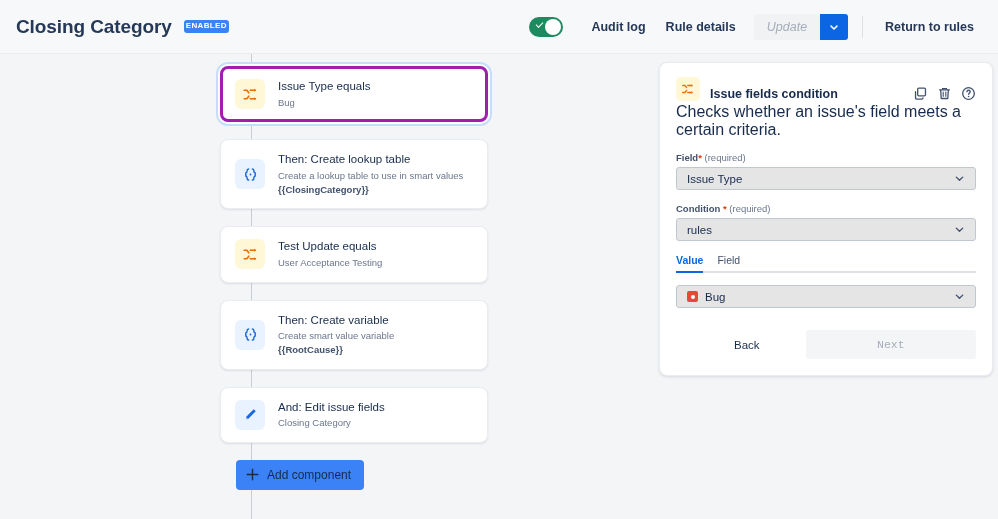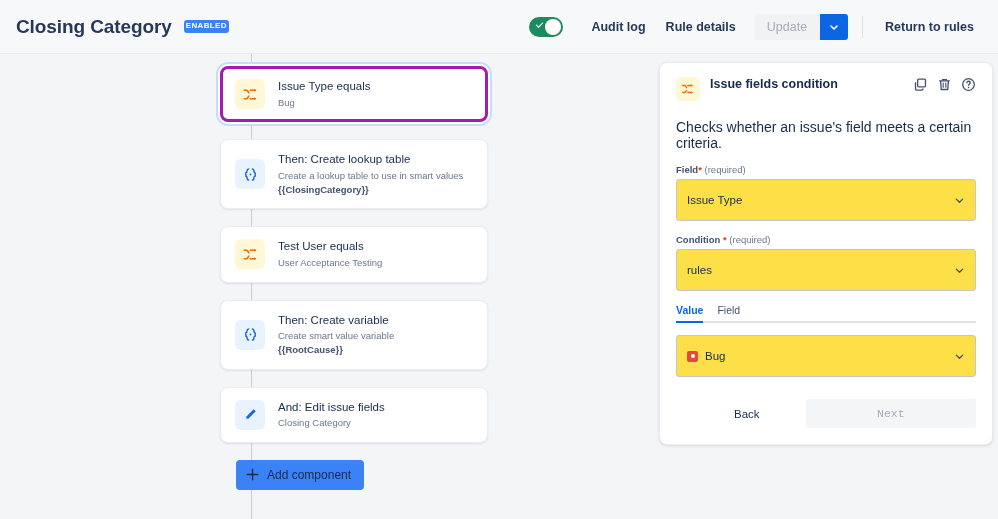--- a/index.html
+++ b/index.html
@@ -84,20 +84,21 @@
   .update-btn {
     background: #f1f2f4;
     color: #a5adba;
     font-size: 12.5px;
     font-weight: 500;
     border: none;
     padding: 6px 13px;
     border-radius: 3px 0 0 3px;
     font-family: "Liberation Sans", sans-serif;
     cursor: default;
+    font-style: italic;
   }
   .update-caret {
     background: #0c66e4;
     border: none;
     width: 28px;
     border-radius: 0 3px 3px 0;
     display: flex; align-items: center; justify-content: center;
     cursor: pointer;
   }
   .divider-v {
@@ -186,48 +187,48 @@
   .panel {
     position: absolute;
     left: 659px; top: 8px;
     width: 334px;
     background: #ffffff;
     border-radius: 8px;
     border: 1px solid #ebecf0;
     box-shadow: 0 1px 3px rgba(9,30,66,0.13);
     padding: 14px 16px 16px;
   }
-  .panel-head { display: flex; align-items: flex-start; }
+  .panel-head { display: flex; align-items: flex-end; }
   .panel-head .card-icon { width: 24px; height: 24px; flex:0 0 24px; margin-right: 10px; border-radius: 5px; }
   .panel-title {
     font-size: 12.5px;
     font-weight: 600;
     color: #172b4d;
   }
   .panel-actions { margin-left: auto; display: flex; align-items: center; gap: 9px; }
   .panel-actions .ic { cursor: pointer; display: flex; }
   .panel-desc {
-    font-size: 14px;
-    color: #172b4d;
-    margin-top: 18px;
+    font-size: 16px;
+    color: #172b4d;
+    margin-top: 2px;
   }
   .field-label {
     font-size: 9.5px;
     color: #42526e;
     font-weight: 700;
     margin-top: 13px;
     margin-bottom: 4px;
   }
   .field-label .req { color: #de350b; font-weight: 700; }
   .field-label .opt { font-weight: 400; color: #6b778c; }
   .select {
-    height: 42px;
+    height: 23px;
     border: 1px solid #c1c7d0;
     border-radius: 3px;
-    background: #fde047;
+    background: #e5e5e5;
     display: flex;
     align-items: center;
     padding: 0 10px;
     font-size: 11.5px;
     color: #172b4d;
     cursor: pointer;
     position: relative;
   }
   .select .caret { margin-left: auto; }
   .bug-dot {
@@ -353,21 +354,21 @@
     
     <div class="card">
       <span class="card-icon icon-yellow">
         <svg width="17" height="17" viewBox="0 0 20 20">
           <path d="M2.5 5h3.2l2.3 3 M11.8 5h4 M2.5 15h3.2l2.3-3 M11.8 15h4" stroke="#e8710a" stroke-width="1.9" fill="none" stroke-linecap="round"></path>
           <path d="M9.6 5h2.2 M9.6 15h2.2" stroke="#e8710a" stroke-width="1.9" fill="none" stroke-linecap="round"></path>
           <path d="M14.2 3.2 16.6 5 14.2 6.8z M14.2 13.2 16.6 15 14.2 16.8z" fill="#e8710a"></path>
         </svg>
       </span>
       <div class="card-body">
-        <div class="card-title">Test User equals</div>
+        <div class="card-title">Test Update equals</div>
         <div class="card-sub">User Acceptance Testing</div>
       </div>
     </div>
 
     
     <div class="card">
       <span class="card-icon icon-blue">
         <svg width="17" height="17" viewBox="0 0 20 20">
           <path d="M7.8 3.5c-1.6 0-1.8.9-1.8 2.2 0 1.5-.3 2.4-1.5 2.4v3.8c1.2 0 1.5.9 1.5 2.4 0 1.3.2 2.2 1.8 2.2" stroke="#1868db" stroke-width="1.7" fill="none" stroke-linecap="round"></path>
           <path d="M12.2 3.5c1.6 0 1.8.9 1.8 2.2 0 1.5.3 2.4 1.5 2.4v3.8c-1.2 0-1.5.9-1.5 2.4 0 1.3-.2 2.2-1.8 2.2" stroke="#1868db" stroke-width="1.7" fill="none" stroke-linecap="round"></path>

